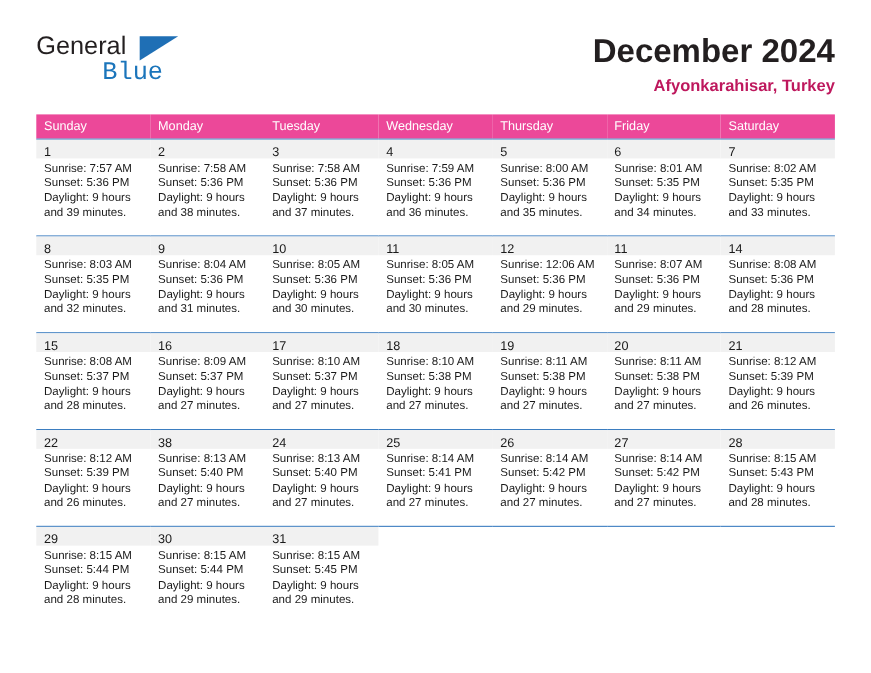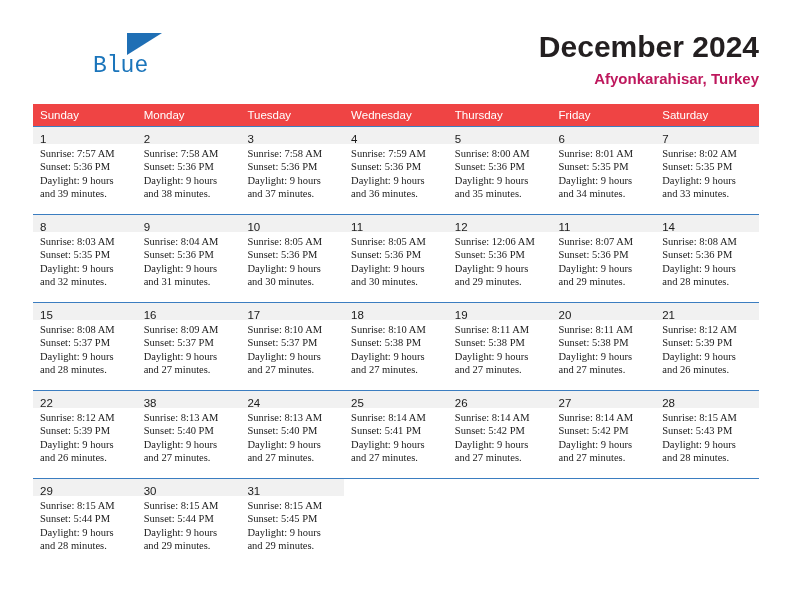--- a/index.html
+++ b/index.html
@@ -90,21 +90,21 @@
   
   .calendar {
     position: absolute;
     left: 33px;
     top: 104px;
     width: 726px;
     border-collapse: collapse;
     table-layout: fixed;
   }
   .calendar th {
-    background: #ef4444;
+    background: #ec4899;
     color: #ffffff;
     font-size: 11.5px;
     font-weight: normal;
     text-align: left;
     padding: 5px 0 5px 7px;
     height: 12px;
     border: none;
   }
   .calendar td {
     vertical-align: top;
@@ -131,34 +131,34 @@
   .daynum {
     font-size: 11.5px;
     color: #1a1a1a;
     line-height: 13px;
   }
   .dayinfo {
     padding: 3px 4px 0 7px;
     font-size: 10.5px;
     line-height: 13.4px;
     color: #1a1a1a;
-    font-family: Liberation Serif, serif;
   }
   .dayinfo div {
     white-space: nowrap;
   }
 </style>
 </head>
 <body>
 
 <div class="page">
 
   <div class="header">
 
     <div class="brand">
+      <span class="brand-general">General</span>
       <span class="brand-tri"></span>
       <span class="brand-blue">Blue</span>
     </div>
 
     <div class="titles">
       <div class="cal-title">December 2024</div>
       <div class="cal-subtitle">Afyonkarahisar, Turkey</div>
     </div>
 
   </div>

